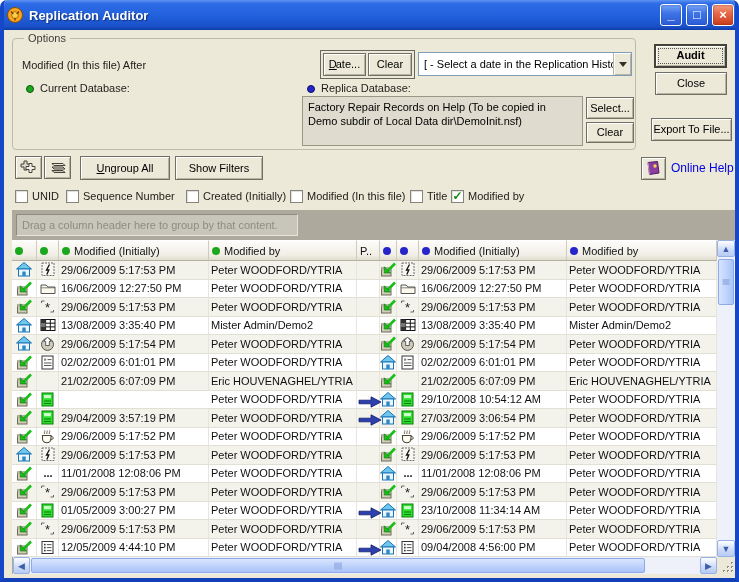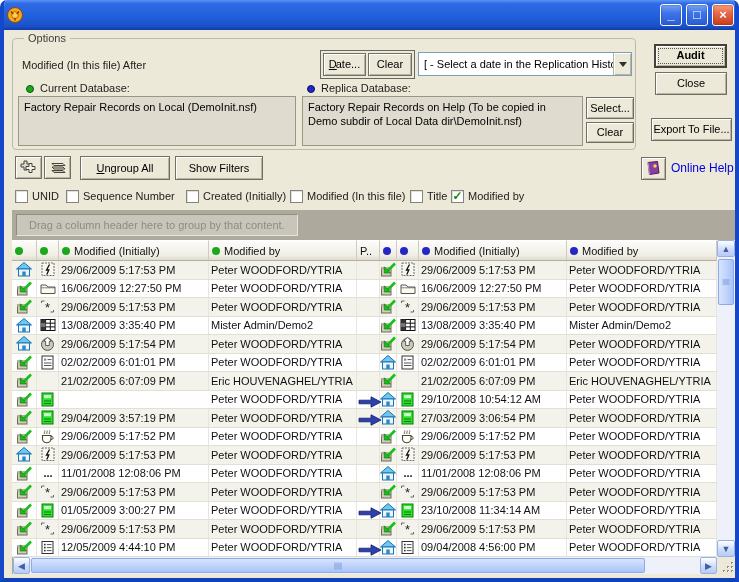--- a/index.html
+++ b/index.html
@@ -40,21 +40,21 @@
   .bullet-b{background:#2626C8;border:1px solid #10106E;}
   .dcframe{position:absolute;border:1px solid #6A675C;box-sizing:border-box;}
   .cb{position:absolute;width:13px;height:13px;background:#fff;border:1px solid #848478;
     box-shadow:inset 1px 1px 1px #00000022;box-sizing:border-box;font-size:12px;line-height:11px;
     text-align:center;color:#0B8A0B;font-weight:bold;}
   .link{position:absolute;font-size:12px;color:#0000E6;}
   .panel{position:absolute;left:8px;top:210px;width:724px;height:364px;background:#ADA99D;}
   .dragbar-box{position:absolute;left:4px;top:4px;width:282px;height:22px;background:#C8C5BA;
     border-top:1px solid #8E8B80;border-left:1px solid #8E8B80;border-bottom:1px solid #E6E3D8;
     border-right:1px solid #E6E3D8;box-sizing:border-box;font-size:11px;color:#8F8C81;
-    display:flex;align-items:center;padding-left:12px;}
+    display:flex;align-items:center;padding-left:5px;}
   .hdr-row{position:absolute;left:0;top:30px;height:21px;display:flex;}
   .hdr-cell{height:21px;box-sizing:border-box;background:linear-gradient(180deg,#FDFCFA,#F0EEE5 75%,#E0DDCF);
     border-right:1px solid #CFCBBC;border-bottom:1px solid #B5B1A2;border-top:1px solid #fff;
     font-size:11px;color:#111;display:flex;align-items:center;padding-left:3px;overflow:hidden;white-space:nowrap;}
   .hdr-bullet{width:8px;height:8px;border-radius:50%;margin-right:4px;flex:0 0 8px;box-sizing:border-box;}
   .rows{position:absolute;left:0;top:51px;width:705px;height:296px;background:#fff;}
   .row{position:relative;height:18.5px;display:flex;border-bottom:1px solid #E2DFD4;box-sizing:border-box;background:#fff;}
   .row.alt{background:#F3F2EB;}
   .cell{height:100%;box-sizing:border-box;border-right:1px solid #E8E5DA;font-size:11px;color:#111;
     display:flex;align-items:center;overflow:hidden;white-space:nowrap;padding-left:2px;}
@@ -79,20 +79,21 @@
 <body>
 
 <div class="window">
 
   <div class="titlebar">
     <span class="app-icon"><svg width="18" height="18">
           <circle cx="9" cy="9" r="7.5" fill="#F6A623" stroke="#8A4A00"></circle>
           <circle cx="9" cy="9" r="3.4" fill="#FCD24A" stroke="#B86A00"></circle>
           <path d="M5 5.6 l2.3 2.3 M13 5.6 l-2.3 2.3 M9 12 l0 2.4" stroke="#7A3A00" stroke-width="1.4"></path>
         </svg></span>
+    <span class="title-text">Replication Auditor</span>
     <div class="tb-btn" style="right:57px">_</div>
     <div class="tb-btn" style="right:31px">□</div>
     <div class="tb-btn tb-close" style="right:5px">×</div>
   </div>
 
   <div class="groupbox"></div>
   <span class="group-label">Options</span>
 
   <span class="lbl" style="left:18px;top:59px">Modified (In this file) After</span>
 
@@ -105,21 +106,20 @@
     <span class="combo-btn">
         <span class="combo-arrow"></span>
       </span>
   </div>
 
   <span class="bullet bullet-g" style="left:22px;top:85px"></span>
   <span class="lbl" style="left:36px;top:82px">Current Database:</span>
   <span class="bullet bullet-b" style="left:303px;top:85px"></span>
   <span class="lbl" style="left:317px;top:82px">Replica Database:</span>
 
-  <div class="textbox" style="left:14px;top:96px;width:278px;height:50px">Factory Repair Records on Local (DemoInit.nsf)</div>
   <div class="textbox" style="left:298px;top:96px;width:281px;height:50px">Factory Repair Records on Help (To be copied in Demo subdir of Local Data dir\DemoInit.nsf)</div>
 
   <div class="btn" style="left:582px;top:97px;width:48px;height:22px;line-height:20px">Select...</div>
   <div class="btn" style="left:582px;top:122px;width:48px;height:21px;line-height:19px">Clear</div>
 
   <div class="btn btn-default" style="left:650px;top:44px;width:73px;height:24px;line-height:19px"><div class="focus-dots"></div><span>Audit</span></div>
   <div class="btn" style="left:651px;top:72px;width:72px;height:23px;line-height:21px">Close</div>
   <div class="btn" style="left:647px;top:118px;width:81px;height:23px;line-height:21px">Export To File...</div>
 
   <div class="btn tb-iconbtn" style="left:11px;top:156px;width:27px;height:23px">

